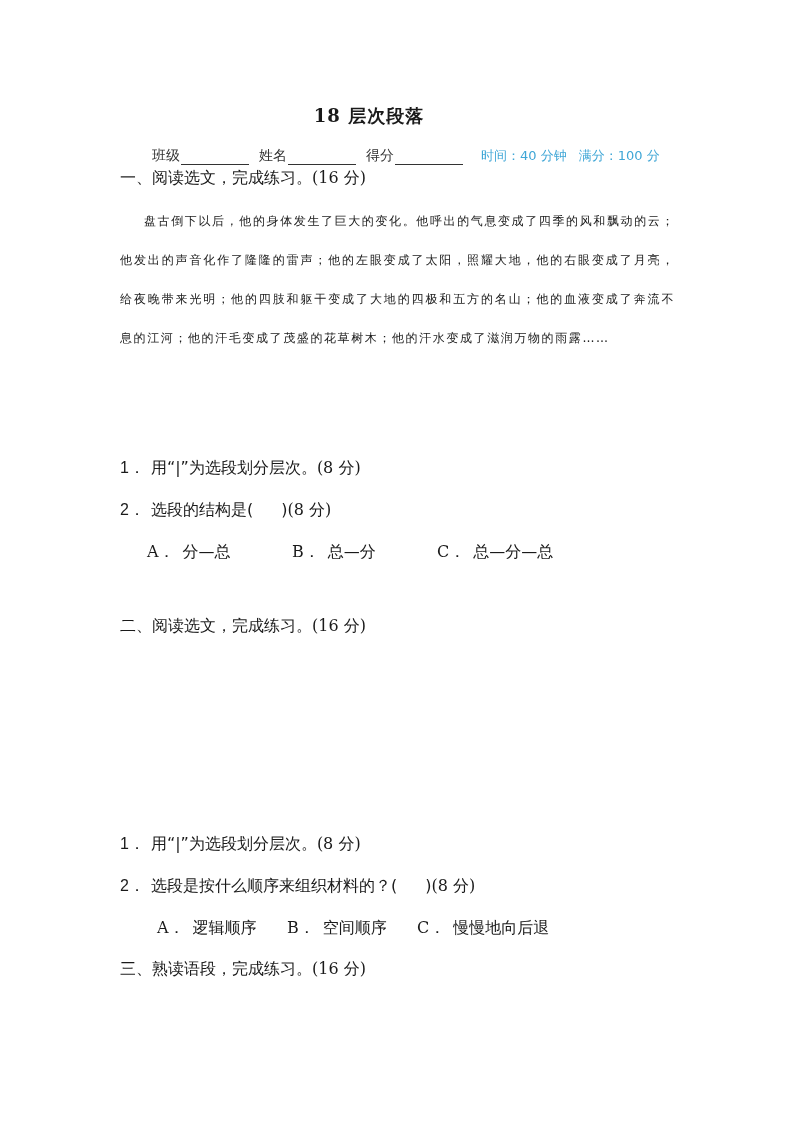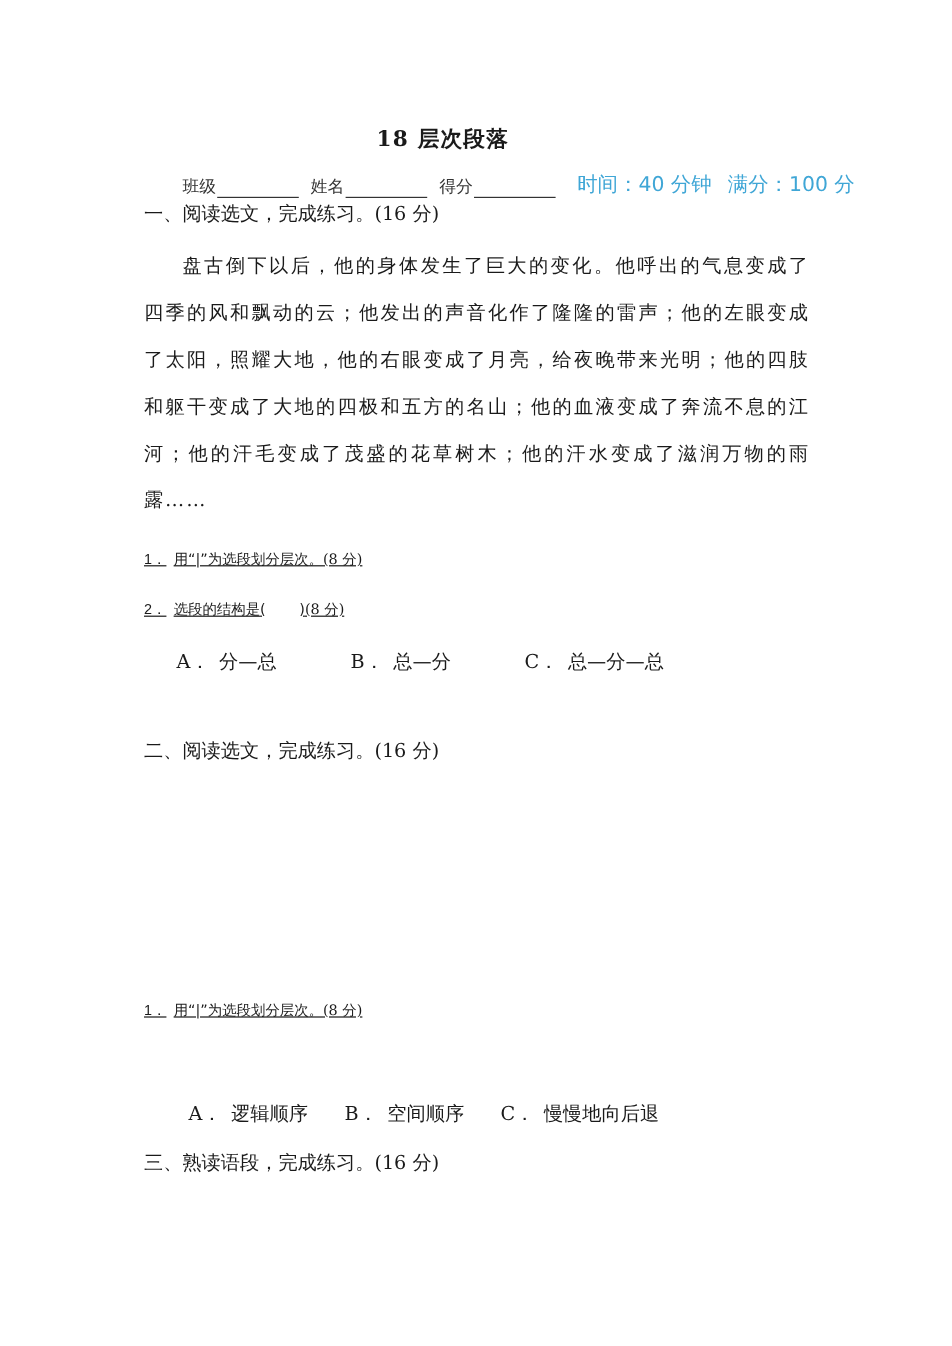--- a/index.html
+++ b/index.html
@@ -48,50 +48,49 @@
     .info-row .field .blank {
       display: inline-block;
       width: 68px;
       border-bottom: 1px solid #333;
       height: 14px;
       margin-left: 1px;
     }
     .info-row .meta {
       margin-left: 8px;
       color: #3fa6d6;
-      font-size: 17px;
+      font-size: 13px;
     }
     .info-row .meta span + span { margin-left: 8px; }
     .section-heading {
       position: absolute;
       left: 120px;
       font-size: 16px;
       font-family: "DejaVu Sans", "Liberation Sans", sans-serif;
       font-weight: 500;
       white-space: nowrap;
     }
     .section-heading .score { font-family: "DejaVu Serif", "Liberation Serif", serif; font-weight: normal; }
     .passage {
       position: absolute;
       left: 120px;
       width: 555px;
-      font-size: 16px;
+      font-size: 12px;
       line-height: 39px;
       font-family: "DejaVu Serif", "Liberation Serif", serif;
       text-align: justify;
       text-indent: 2em;
       letter-spacing: 1.6px;
     }
     .question {
       position: absolute;
       left: 120px;
-      font-size: 12px;
+      font-size: 16px;
       white-space: nowrap;
       font-family: "DejaVu Sans", "Liberation Sans", sans-serif;
-      text-decoration: underline;
     }
     .question .num { font-family: "Liberation Sans", sans-serif; margin-right: 6px; }
     .question .score { font-family: "DejaVu Serif", "Liberation Serif", serif; }
     .answer-blank { display: inline-block; width: 28px; }
     .options {
       position: absolute;
       left: 147px;
       font-size: 16px;
       white-space: nowrap;
       font-family: "DejaVu Sans", "Liberation Sans", sans-serif;
@@ -152,20 +151,23 @@
       </span>
   </div>
 
   <div class="section-heading" style="top:584px;margin-top:32px;">
     <span>二、阅读选文，完成练习。</span><span class="score">(16 分)</span>
   </div>
 
   <div class="question" style="top:834px;">
     <span class="num">1．</span><span>用“|”为选段划分层次。</span><span class="score">(8 分)</span>
   </div>
+  <div class="question" style="top:876px;">
+    <span class="num">2．</span><span>选段是按什么顺序来组织材料的？(</span><span class="answer-blank"></span><span>)</span><span class="score">(8 分)</span>
+  </div>
   <div class="options" style="top:918px; left:157px;">
     <span class="opt" style="width:130px;">
         <span class="letter">A．</span>
         <span>逻辑顺序</span>
       </span>
     <span class="opt" style="width:130px;">
         <span class="letter">B．</span>
         <span>空间顺序</span>
       </span>
     <span class="opt">

